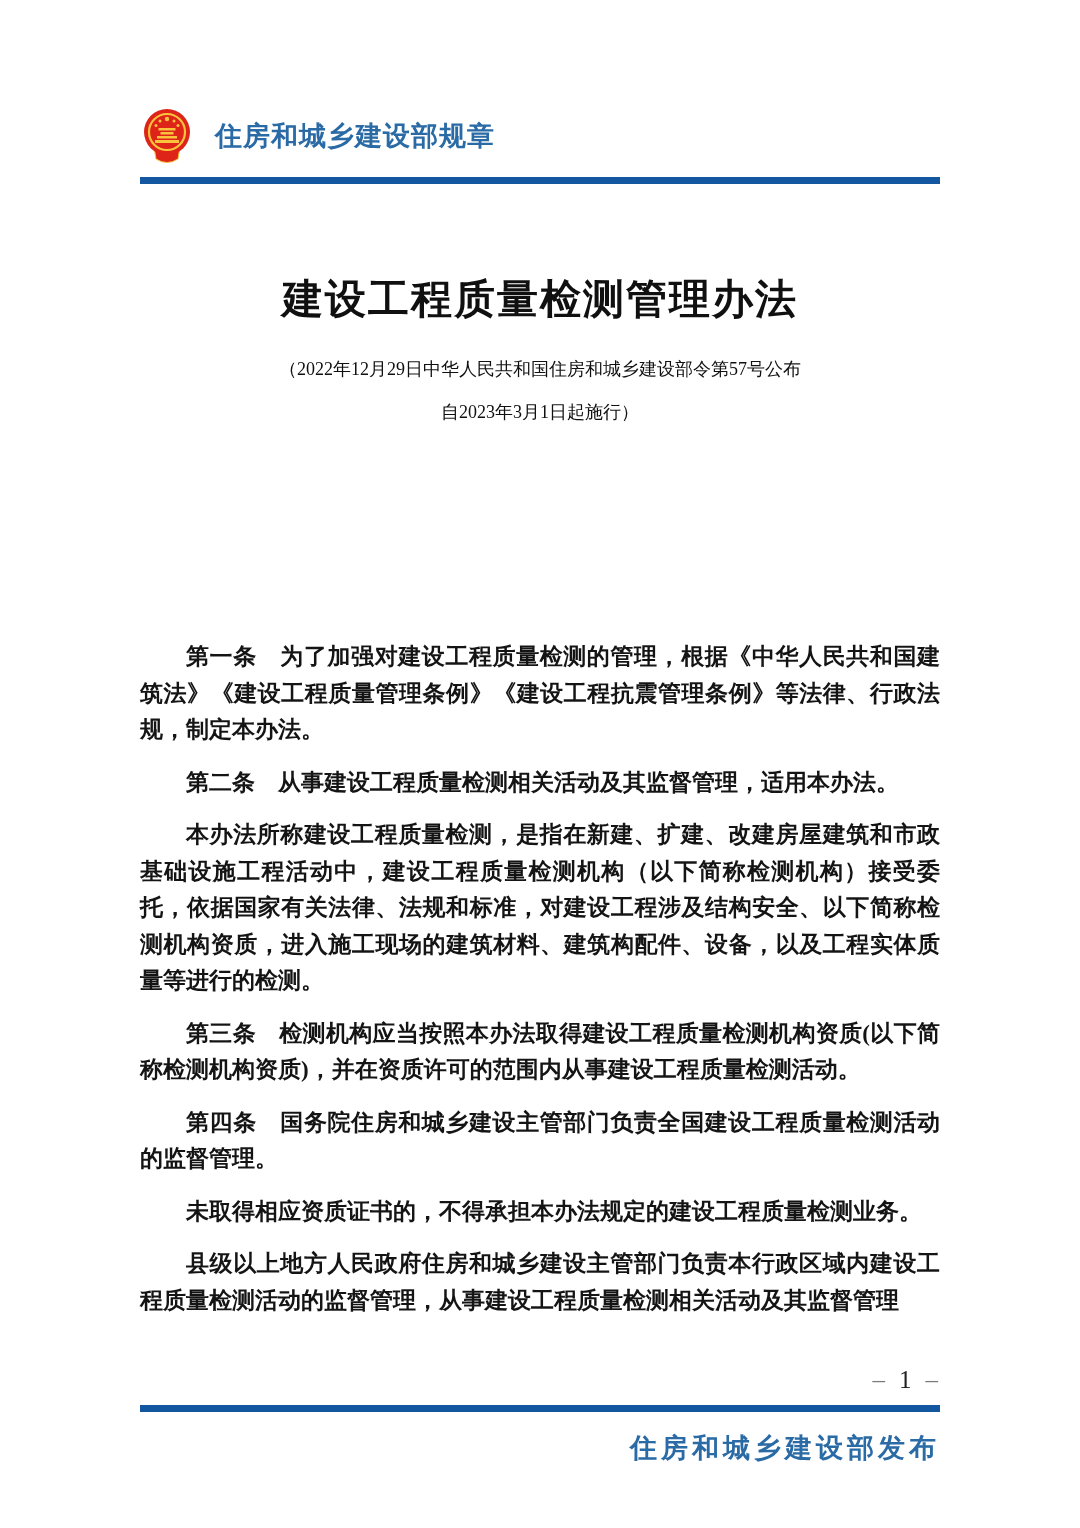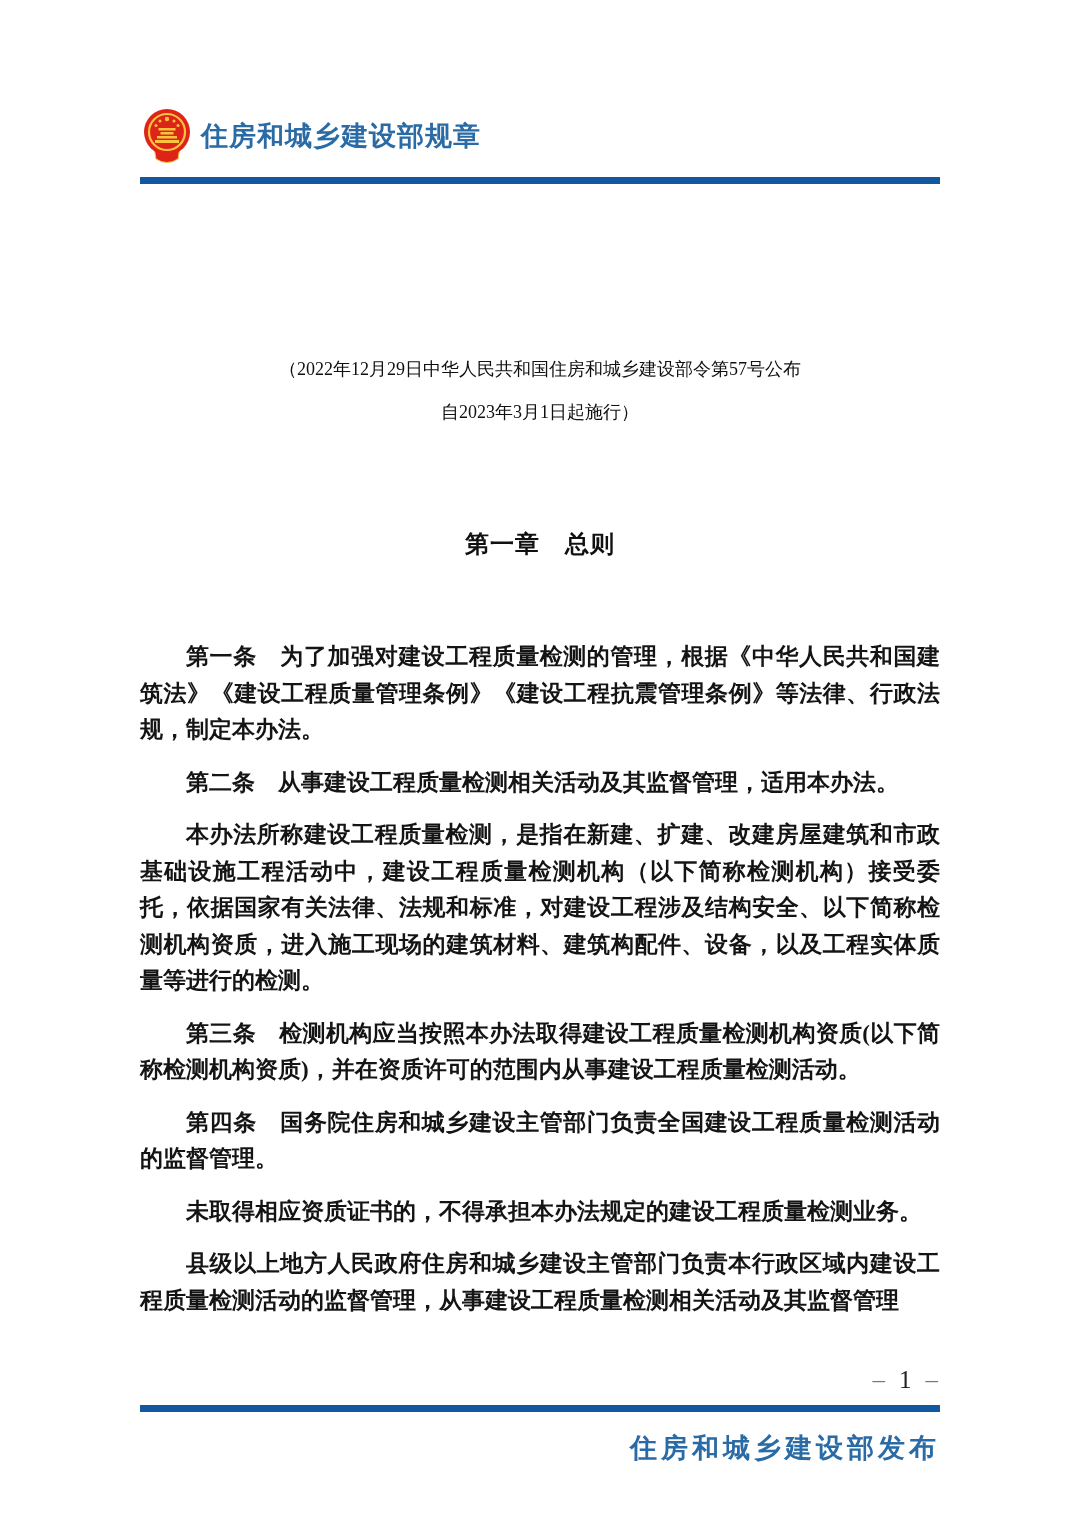--- a/index.html
+++ b/index.html
@@ -13,21 +13,21 @@
     font-family: "Liberation Serif", serif;
   }
   
   .doc-header {
     position: absolute;
     left: 142px;
     top: 106px;
     height: 60px;
     display: flex;
     align-items: center;
-    gap: 9px;
+    gap: 23px;
   }
   .emblem { display: inline-flex; width: 50px; height: 56px; }
   .agency {
     font-family: "Liberation Serif", serif;
     font-size: 27px;
     font-weight: 600;
     color: #2a6ba6;
     letter-spacing: 1px;
     white-space: nowrap;
   }
@@ -134,27 +134,27 @@
         <rect x="18.5" y="24" width="13" height="2.5" fill="#f9c33c"></rect>
         <rect x="15" y="28" width="20" height="2.5" fill="#f9c33c"></rect>
         <rect x="13" y="32" width="24" height="3" fill="#f9c33c"></rect>
       </svg>
     </span>
     <span class="agency">住房和城乡建设部规章</span>
   </header>
 
   <div class="rule rule-top"></div>
 
+  <h1 class="title">建设工程质量检测管理办法</h1>
 
   <div class="subtitle">
     <div>（2022年12月29日中华人民共和国住房和城乡建设部令第57号公布</div>
     <div>自2023年3月1日起施行）</div>
   </div>
 
-  <h2 class="chapter">第一章　总则</h2>
 
   <main class="body">
     <p>第一条　为了加强对建设工程质量检测的管理，根据《中华人民共和国建筑法》《建设工程质量管理条例》《建设工程抗震管理条例》等法律、行政法规，制定本办法。</p>
     <p>第二条　从事建设工程质量检测相关活动及其监督管理，适用本办法。</p>
     <p>本办法所称建设工程质量检测，是指在新建、扩建、改建房屋建筑和市政基础设施工程活动中，建设工程质量检测机构（以下简称检测机构）接受委托，依据国家有关法律、法规和标准，对建设工程涉及结构安全、以下简称检测机构资质，进入施工现场的建筑材料、建筑构配件、设备，以及工程实体质量等进行的检测。</p>
     <p>第三条　检测机构应当按照本办法取得建设工程质量检测机构资质(以下简称检测机构资质)，并在资质许可的范围内从事建设工程质量检测活动。</p>
     <p>第四条　国务院住房和城乡建设主管部门负责全国建设工程质量检测活动的监督管理。</p>
     <p>未取得相应资质证书的，不得承担本办法规定的建设工程质量检测业务。</p>
     <p>县级以上地方人民政府住房和城乡建设主管部门负责本行政区域内建设工程质量检测活动的监督管理，从事建设工程质量检测相关活动及其监督管理</p>
   </main>

